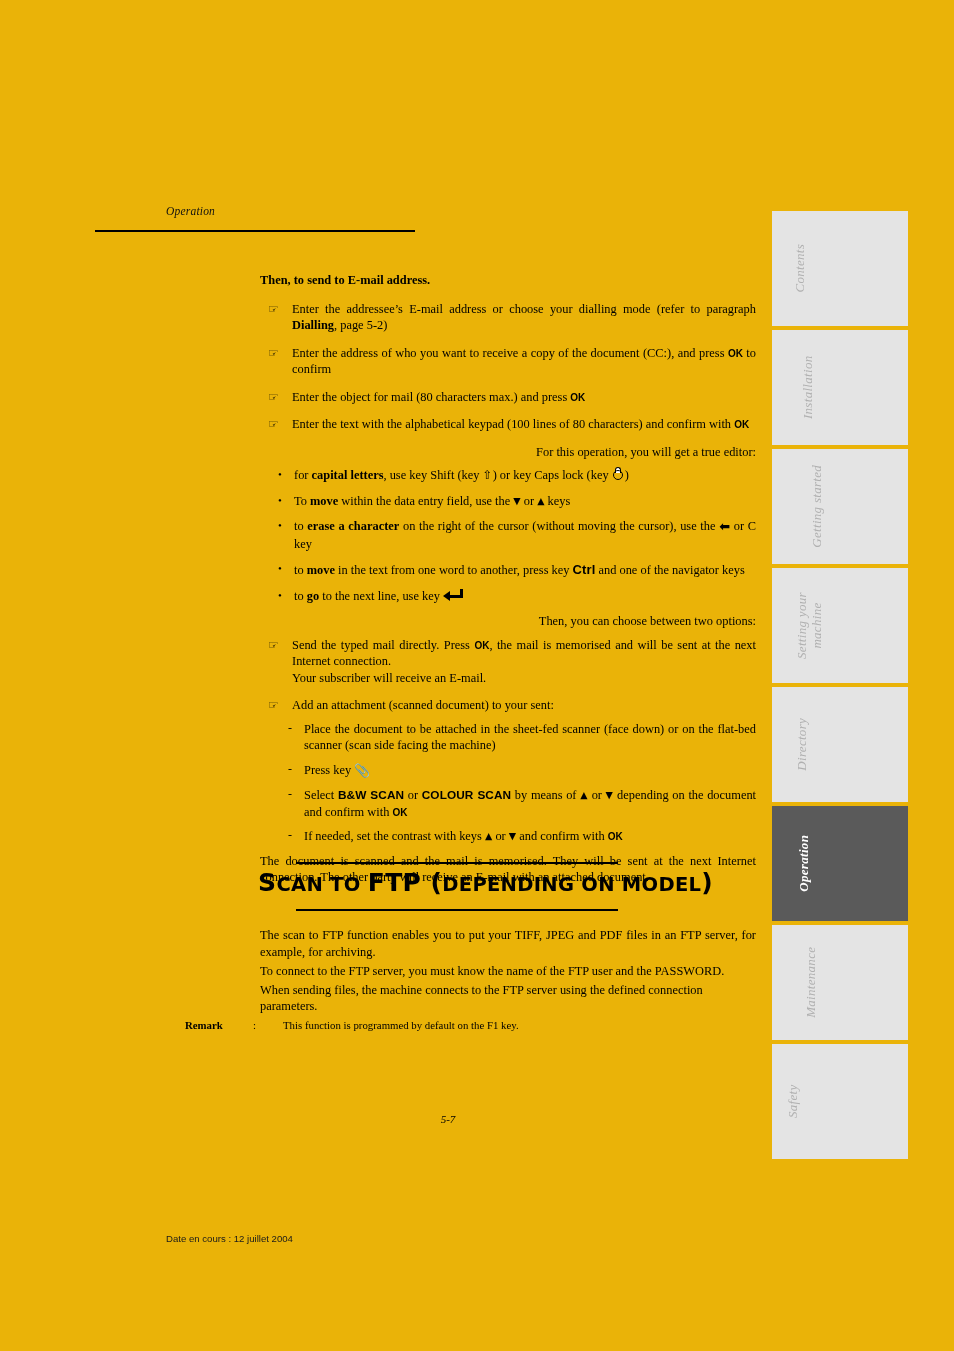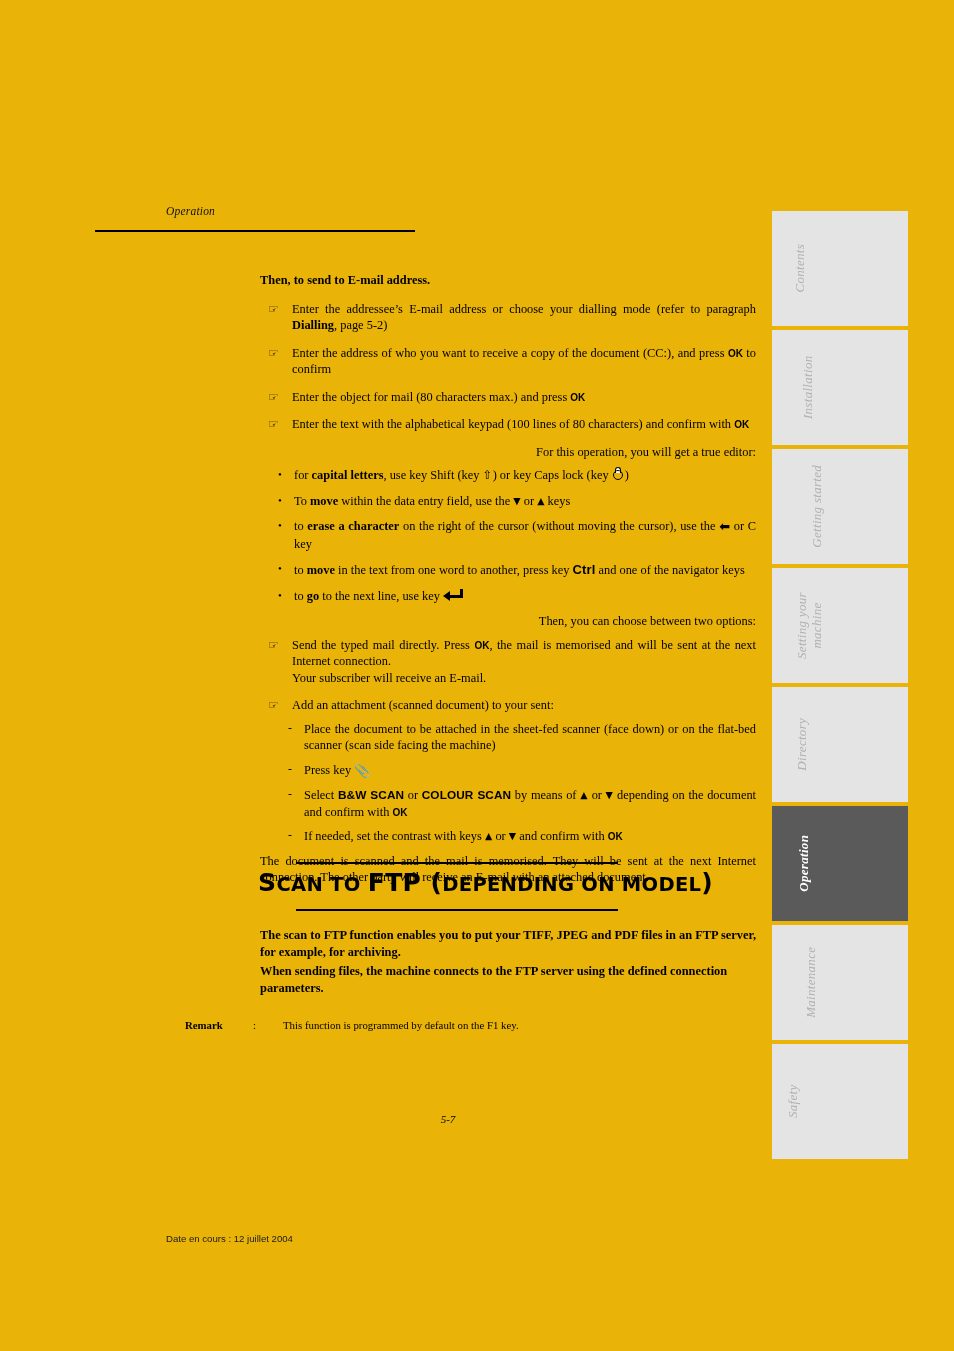--- a/index.html
+++ b/index.html
@@ -222,21 +222,21 @@
   }
 
   
   #ftp {
     position: absolute;
     left: 260px; top: 927px;
     width: 496px;
     font-size: 12.4px;
     line-height: 1.36;
   }
-  #ftp p { margin: 0 0 2px 0; text-align: left; font-weight: bold; }
+  #ftp p { margin: 0 0 2px 0; text-align: left; }
   #ftp p.jst { text-align: justify; }
 
   
   #remark {
     position: absolute;
     left: 185px; top: 1018px;
     width: 570px;
     font-size: 10.8px;
     line-height: 1.3;
   }
@@ -406,20 +406,21 @@
   </div>
 
   <div id="sec">
     <div class="rule-top"></div>
     <h1><span>S</span><span class="sm">CAN TO </span><span>FTP (</span><span class="sm">DEPENDING ON MODEL</span><span>)</span></h1>
     <div class="rule-bot"></div>
   </div>
 
   <div id="ftp">
     <p class="jst">The scan to FTP function enables you to put your TIFF, JPEG and PDF files in an FTP server, for example, for archiving.</p>
+    <p>To connect to the FTP server, you must know the name of the FTP user and the PASSWORD.</p>
     <p>When sending files, the machine connects to the FTP server using the defined connection parameters.</p>
   </div>
 
   <div id="remark">
     <span class="rk-label">Remark</span><span class="rk-colon">:</span><span>This function is programmed by default on the F1 key.</span>
   </div>
 
   <div class="folio">5-7</div>
 
   <div id="tabs">

